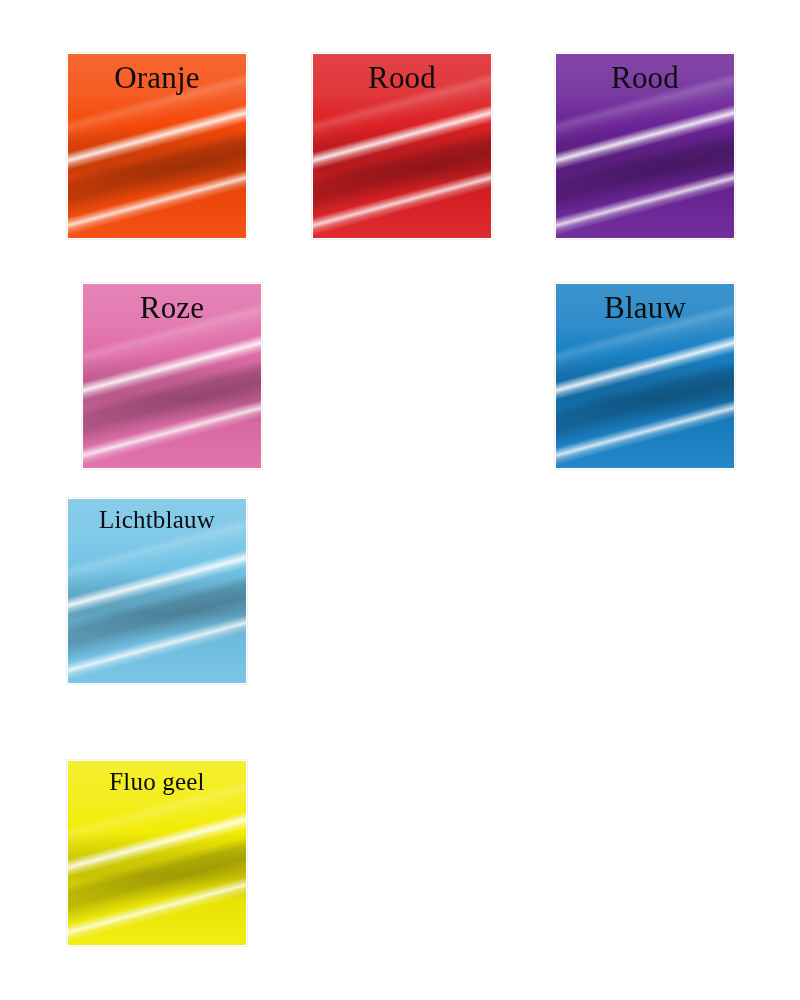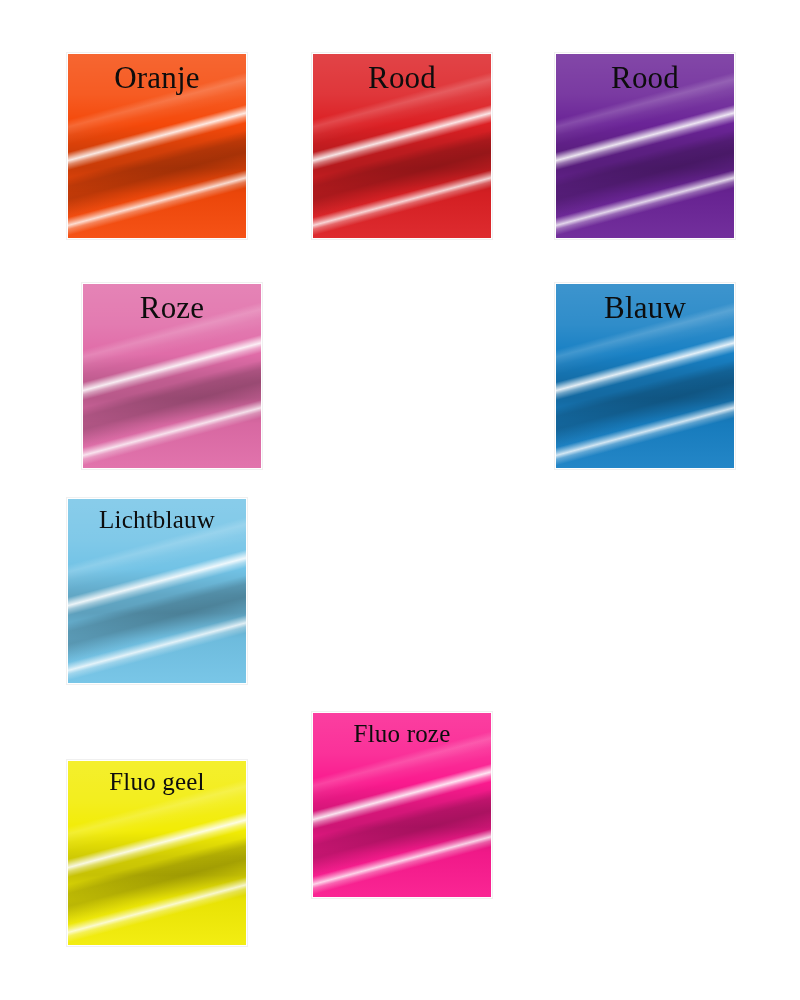--- a/index.html
+++ b/index.html
@@ -173,20 +173,13 @@
       <div class="gloss2"></div>
       <div class="label">Lichtblauw</div>
     </div>
     <div class="swatch long" style="left: 67px; top: 712px; margin-top: 48px;">
       <div class="fill" style="background: rgb(242, 236, 5);"></div>
       <div class="shade"></div>
       <div class="gloss"></div>
       <div class="gloss2"></div>
       <div class="label">Fluo geel</div>
     </div>
-    <div class="swatch long" style="left: 312px; top: 712px;">
-      <div class="fill" style="background: rgb(250, 26, 142);"></div>
-      <div class="shade"></div>
-      <div class="gloss"></div>
-      <div class="gloss2"></div>
-      <div class="label">Fluo roze</div>
-    </div>
   </div>
 
 </body></html>

